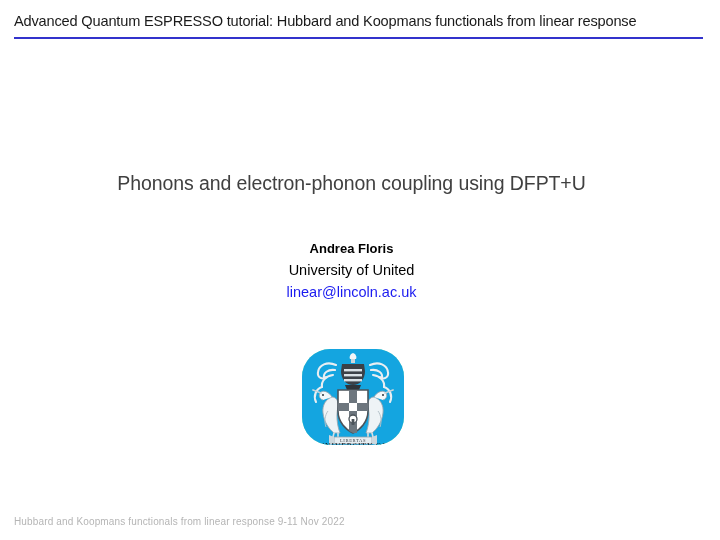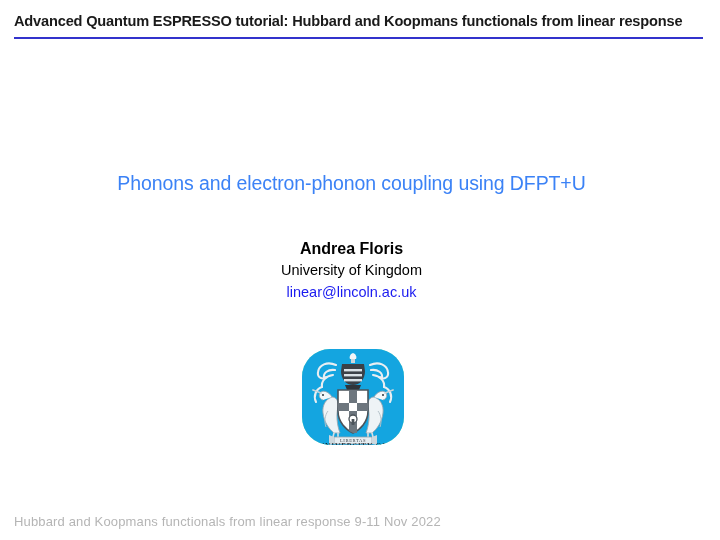--- a/index.html
+++ b/index.html
@@ -23,21 +23,21 @@
   
   .slide-header {
     position: absolute;
     left: 14px;
     top: 11px;
     width: 692px;
     height: 34px;
   }
   .header-title {
     font-size: 14.6px;
-    font-weight: bold;
+    font-weight: normal;
     letter-spacing: -0.18px;
     color: #1a1a1a;
     white-space: nowrap;
     line-height: 20px;
   }
   .header-rule {
     position: absolute;
     left: 0px;
     top: 26px;
     width: 689px;
@@ -47,36 +47,36 @@
 
   
   .main-title {
     position: absolute;
     left: 0;
     top: 170px;
     width: 703px;
     text-align: center;
     font-size: 19.5px;
     font-weight: normal;
-    color: #3b82f6;
+    color: #404040;
     letter-spacing: -0.1px;
     line-height: 26px;
   }
 
   
   .author-block {
     position: absolute;
     left: 0;
     top: 238px;
     width: 703px;
     text-align: center;
     line-height: 21.5px;
   }
   .author-name {
-    font-size: 16px;
+    font-size: 13px;
     font-weight: bold;
     color: #000000;
   }
   .author-affiliation,
   .author-country {
     font-size: 14.5px;
     font-weight: normal;
     color: #000000;
   }
   .author-email {
@@ -101,21 +101,21 @@
   .logo-wrap svg {
     display: block;
   }
 
   
   .slide-footer {
     position: absolute;
     left: 14px;
     top: 517px;
     width: 500px;
-    font-size: 13px;
+    font-size: 10px;
     font-weight: normal;
     color: #b5b5b5;
     letter-spacing: 0.15px;
     white-space: nowrap;
     line-height: 10px;
   }
 </style>
 </head>
 <body>
 
@@ -123,21 +123,21 @@
 
   <div class="slide-header">
     <div class="header-title">Advanced Quantum ESPRESSO tutorial: Hubbard and Koopmans functionals from linear response</div>
     <div class="header-rule"></div>
   </div>
 
   <div class="main-title">Phonons and electron-phonon coupling using DFPT+U</div>
 
   <div class="author-block">
     <div class="author-name">Andrea Floris</div>
-    <div class="author-affiliation">University of Kingdom</div>
+    <div class="author-affiliation">University of United</div>
     <div>
       <a class="author-email" href="#">linear@lincoln.ac.uk</a>
     </div>
   </div>
 
   <div class="logo-wrap">
     <svg width="102" height="109" viewBox="0 0 102 109">
       <rect x="0" y="0" width="102" height="109" fill="#14a5e0"></rect>
 
       <g fill="none" stroke="#e9eef2" stroke-width="2.1" stroke-linecap="round">

